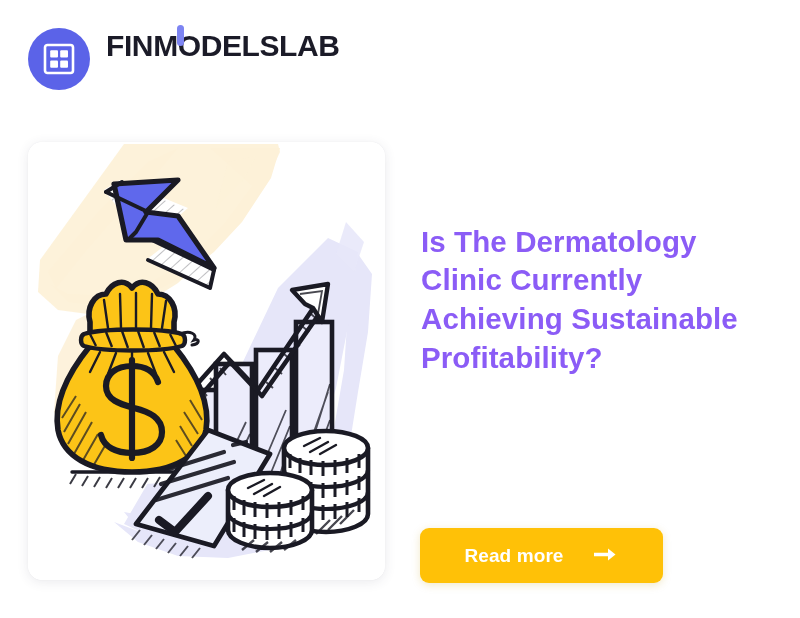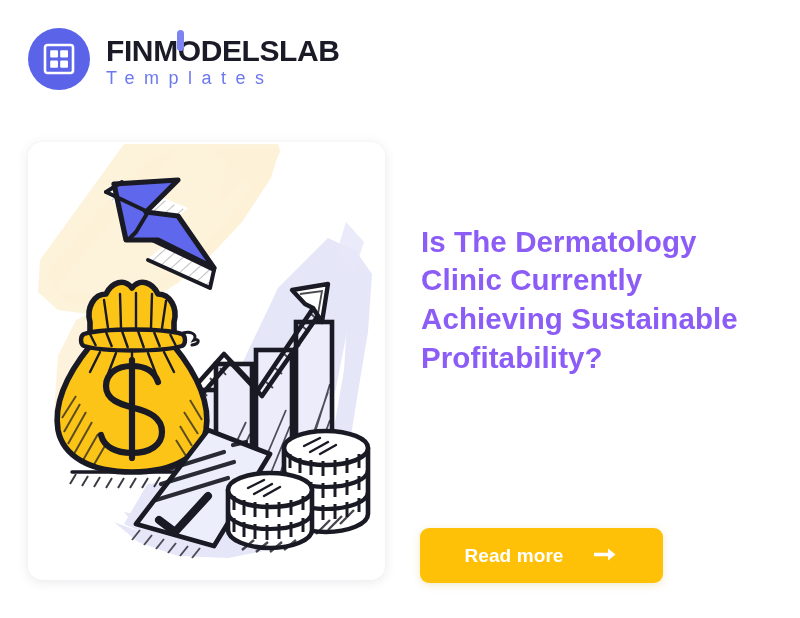--- a/index.html
+++ b/index.html
@@ -22,21 +22,21 @@
     height: 618px;
     background: #ffffff;
   }
 
   
   .brand {
     position: absolute;
     left: 28px;
     top: 28px;
     display: flex;
-    align-items: flex-end;
+    align-items: flex-start;
     gap: 16px;
   }
   .brand-mark {
     width: 62px;
     height: 62px;
     border-radius: 50%;
     background: #5b63e8;
     display: flex;
     align-items: center;
     justify-content: center;
@@ -151,21 +151,20 @@
           <rect x="8.2" y="18.6" width="7.8" height="7.2" rx="1" fill="#ffffff"></rect>
           <rect x="18.2" y="18.6" width="7.8" height="7.2" rx="1" fill="#ffffff"></rect>
         </svg>
       </span>
     </div>
     <div class="brand-text">
       <div class="wordmark">
         <span>FINMODELSLAB</span>
         <span class="droplet"></span>
       </div>
-      <div class="subwordmark">Templates</div>
     </div>
   </div>
 
   <div class="illus-card">
     <svg viewBox="0 0 357 438" aria-hidden="true">
       <defs>
 
         <pattern id="hatch" width="7" height="7" patternTransform="rotate(48)" patternUnits="userSpaceOnUse">
           <line x1="0" y1="0" x2="0" y2="7" stroke="#1a1a24" stroke-width="1.15"></line>
         </pattern>

